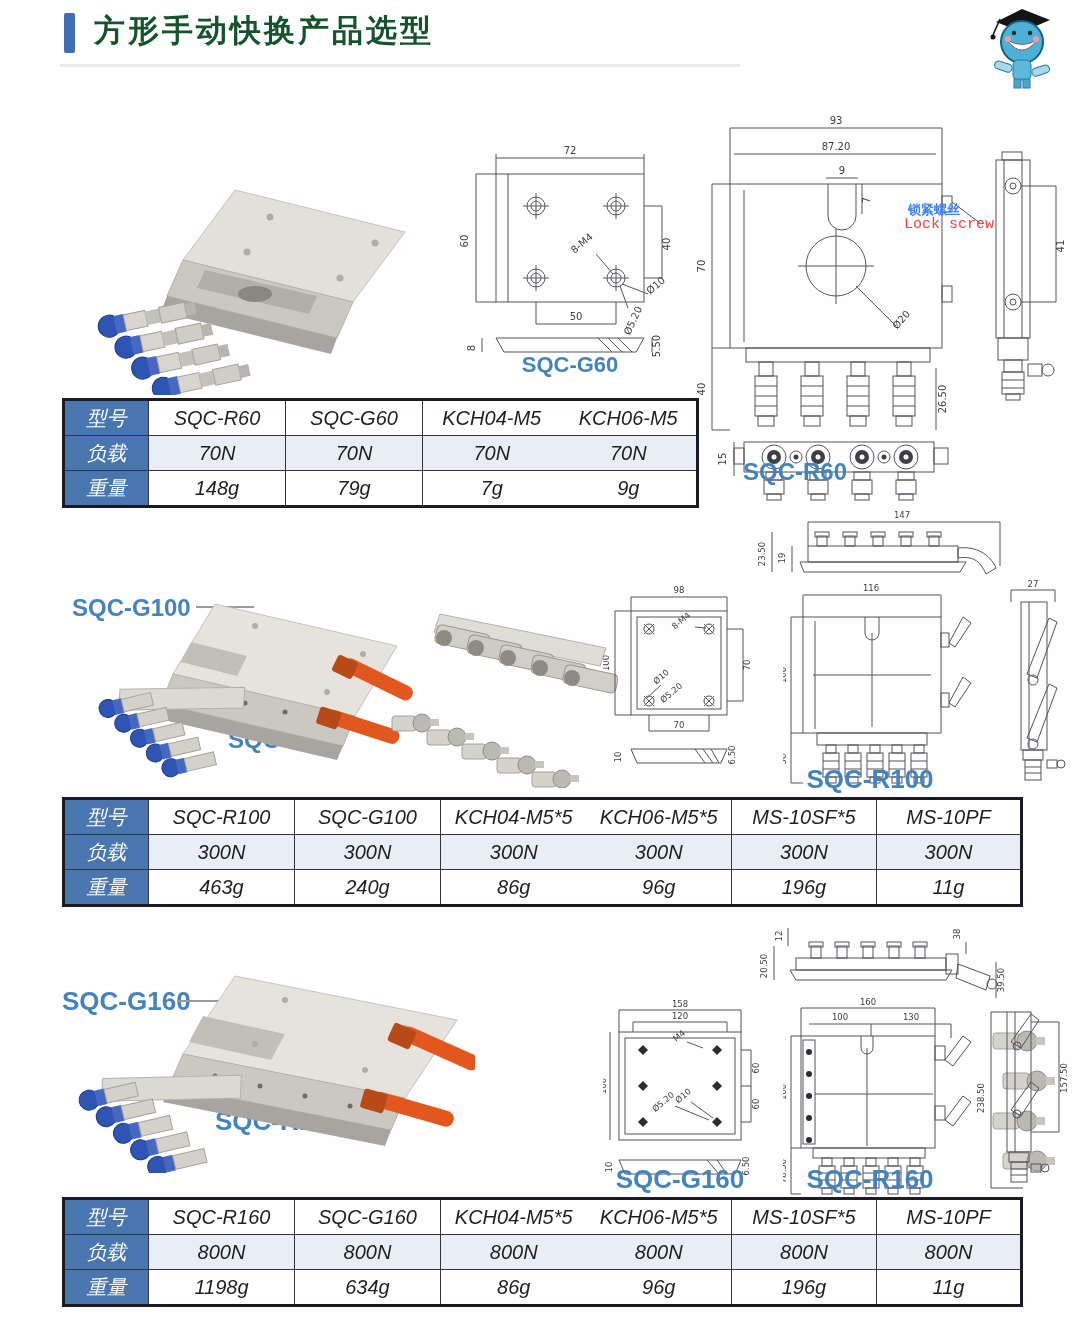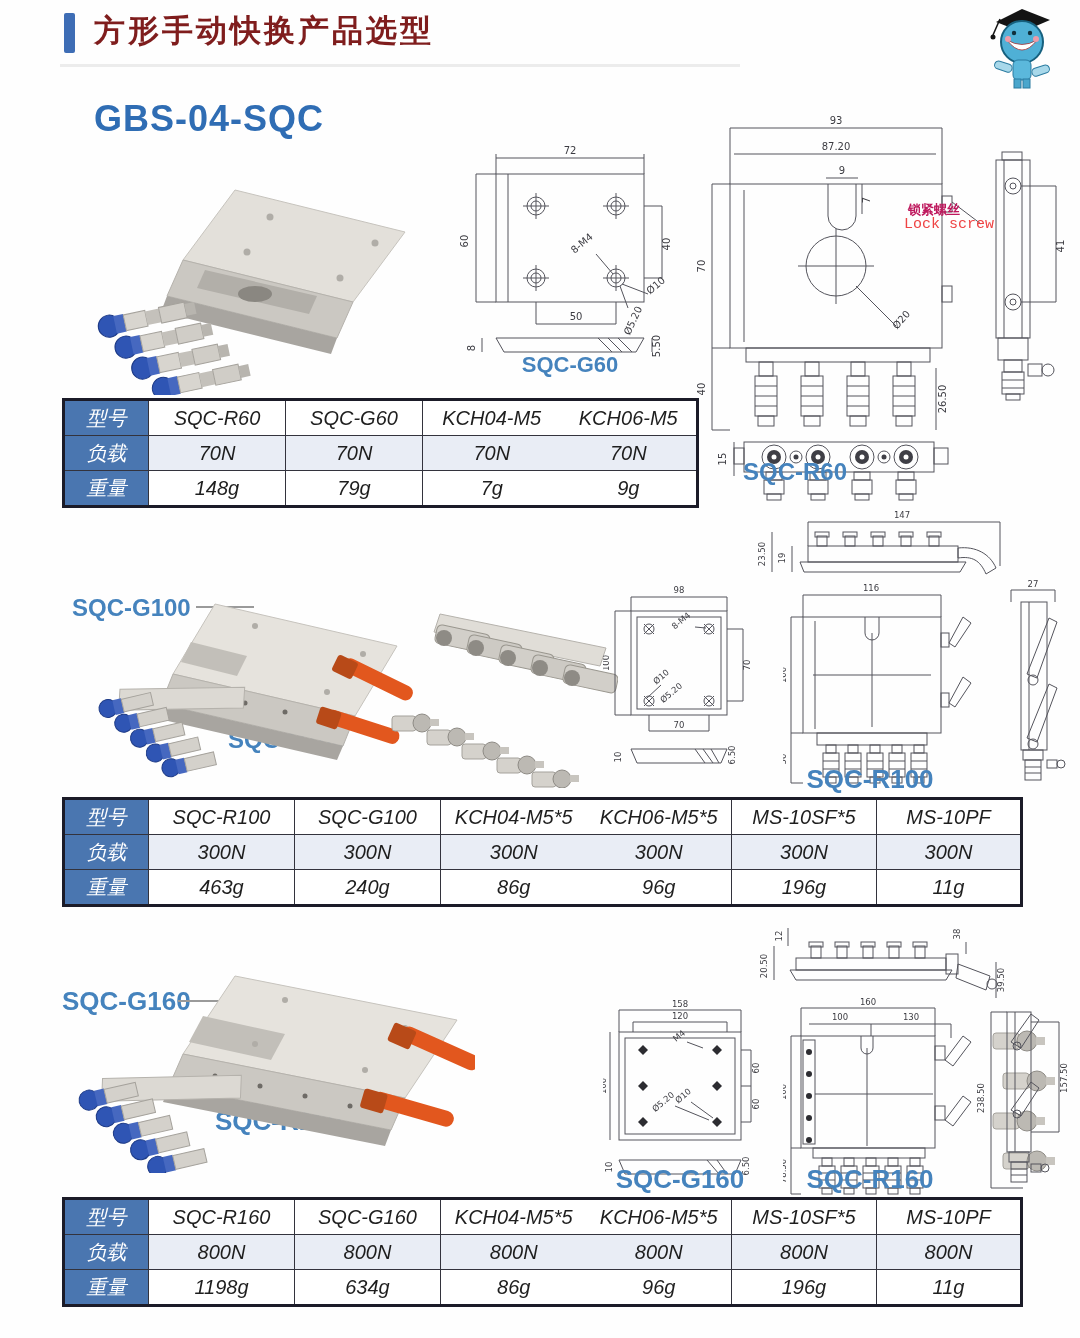--- a/index.html
+++ b/index.html
@@ -1,28 +1,28 @@
 <!DOCTYPE html>
 <html><head>
 <meta charset="utf-8">
 <style>
   html,body{margin:0;padding:0;background:#ffffff;}
   #page{position:relative;width:1080px;height:1338px;background:#fefefe;overflow:hidden;
         font-family:"Liberation Sans",sans-serif;}
   .abs{position:absolute;}
   
   #accent-bar{left:64px;top:13px;width:11px;height:40px;background:#3e6db5;border-radius:2px;}
-  #page-title{left:94px;top:10px;font-size:31px;font-weight:bold;color:#7f1d1d;letter-spacing:3px;text-align:center;}
+  #page-title{left:94px;top:10px;font-size:31px;font-weight:bold;color:#14532d;letter-spacing:3px;text-align:center;}
   #header-rule{left:60px;top:64px;width:680px;height:3px;background:#ececec;}
   #product-model{left:94px;top:98px;font-size:36px;font-weight:bold;color:#2f6db4;letter-spacing:1px;}
   
   .blabel{color:#4583bd;font-weight:bold;text-align:center;}
   .leader{background:#9a9a9a;}
   
-  #lock-cn{left:908px;top:201px;font-size:13px;font-weight:bold;color:#be185d;}
+  #lock-cn{left:908px;top:201px;font-size:13px;font-weight:bold;color:#3b82f6;}
   #lock-en{left:904px;top:216px;font-size:15px;color:#ef4444;font-family:Liberation Mono, monospace;}
   
   table.spec{position:absolute;border-collapse:collapse;table-layout:fixed;background:#fff;
              border:3px solid #1b1b28;font-style:italic;}
   table.spec td,table.spec th{border:1.5px solid #33333d;font-size:20px;color:#1e1e1e;
              text-align:center;padding:0;height:34px;white-space:nowrap;overflow:hidden;}
   table.spec th{background:#4a76b0;color:#ffffff;font-weight:500;}
   table.spec tr.alt td{background:#e9edf5;}
   td.nr{border-right:none!important;} td.nl{border-left:none!important;}
   
@@ -50,21 +50,20 @@
     <circle cx="50" cy="31" r="2.2" fill="#10303c"></circle>
     <circle cx="28" cy="37" r="3" fill="#ee9aa8"></circle>
     <circle cx="56" cy="37" r="3" fill="#ee9aa8"></circle>
     <rect x="33" y="58" width="18" height="20" rx="5" fill="#5bb8dc" stroke="#2a7ba0"></rect>
     <rect x="16" y="58" width="18" height="8" rx="4" transform="rotate(18 16 58)" fill="#a8d8ea" stroke="#2a7ba0"></rect>
     <rect x="50" y="62" width="18" height="8" rx="4" transform="rotate(-18 68 62)" fill="#a8d8ea" stroke="#2a7ba0"></rect>
     <rect x="34" y="77" width="7" height="9" fill="#4aa6cc" stroke="#2a7ba0"></rect>
     <rect x="43" y="77" width="7" height="9" fill="#4aa6cc" stroke="#2a7ba0"></rect>
   </svg>
 
-  <div class="abs" id="product-model">GBS-04-SQC</div>
 
   <svg class="abs" style="left:85px;top:170px;" width="340" height="225">
     <polygon points="150,20 320,62 268,132 98,90" fill="#e3e0da" stroke="#c6c3bd"></polygon>
     <circle cx="185" cy="47" r="3.5" fill="#b0ada7"></circle>
       <circle cx="290" cy="73" r="3.5" fill="#b0ada7"></circle>
     <circle cx="162" cy="82" r="3.5" fill="#b0ada7"></circle>
       <circle cx="255" cy="108" r="3.5" fill="#b0ada7"></circle>
     <polygon points="98,90 268,132 252,168 82,126" fill="#cbc8c2" stroke="#b5b2ac"></polygon>
     <polygon points="120,100 232,126 224,144 112,118" fill="#b2afa9"></polygon>
     <ellipse cx="170" cy="124" rx="17" ry="8" fill="#8a8781"></ellipse>

